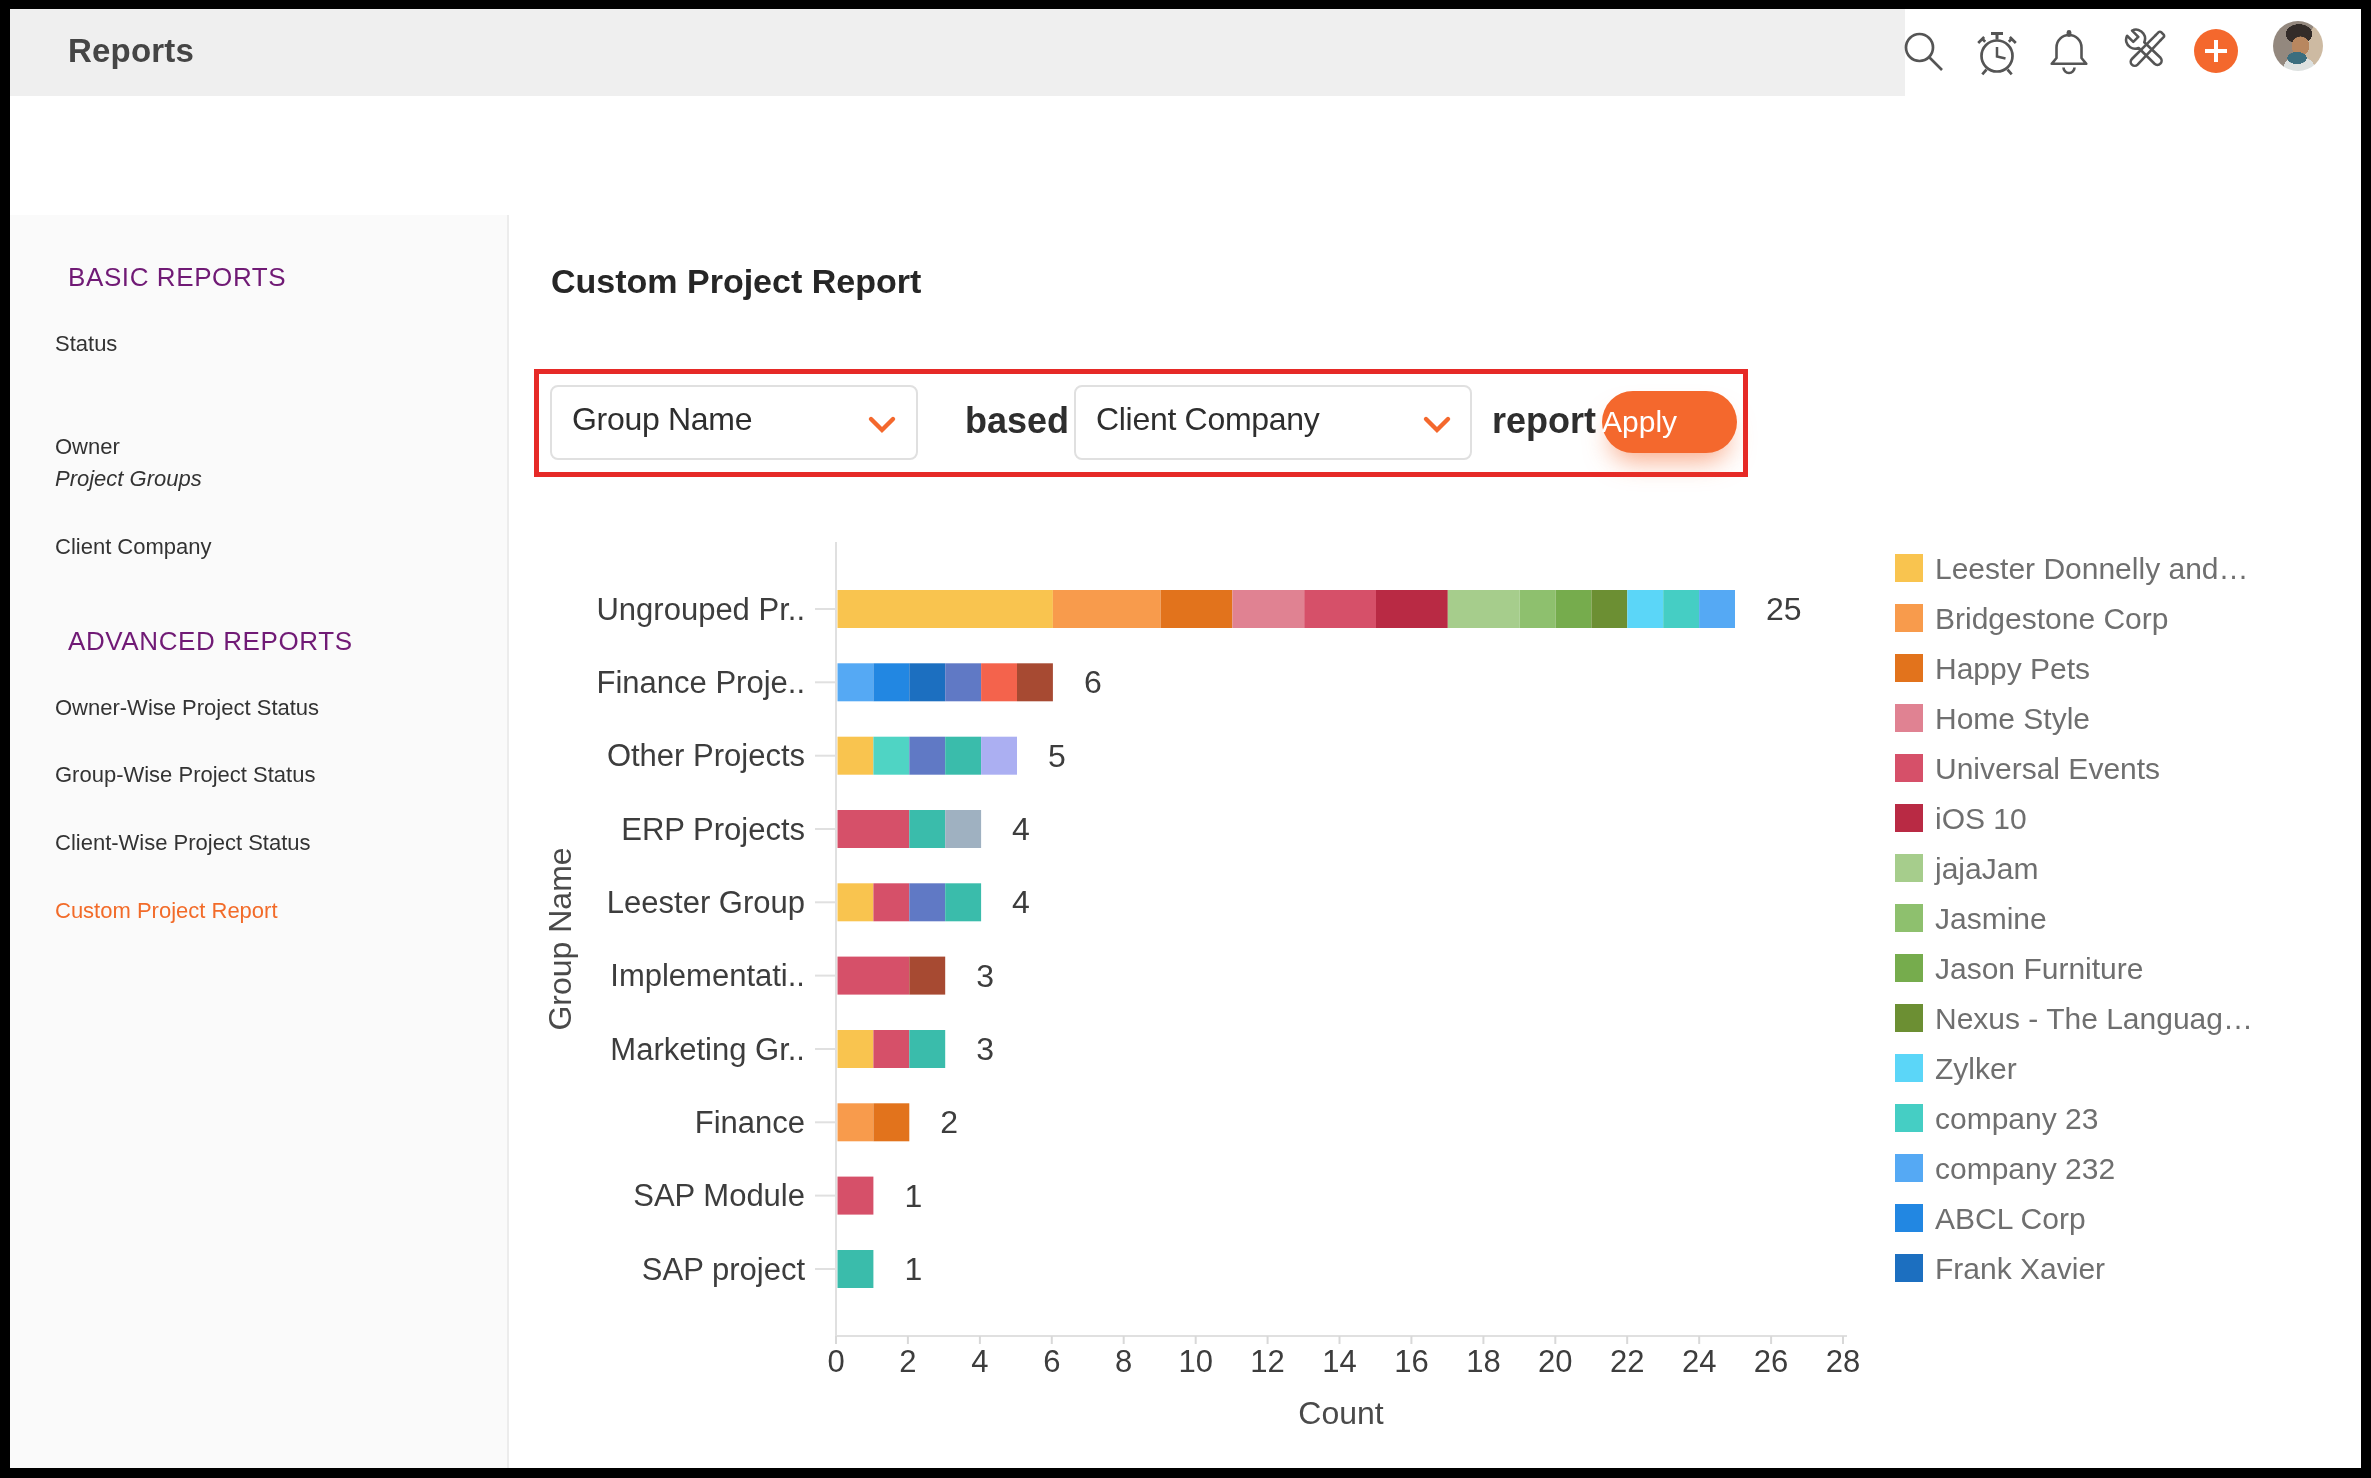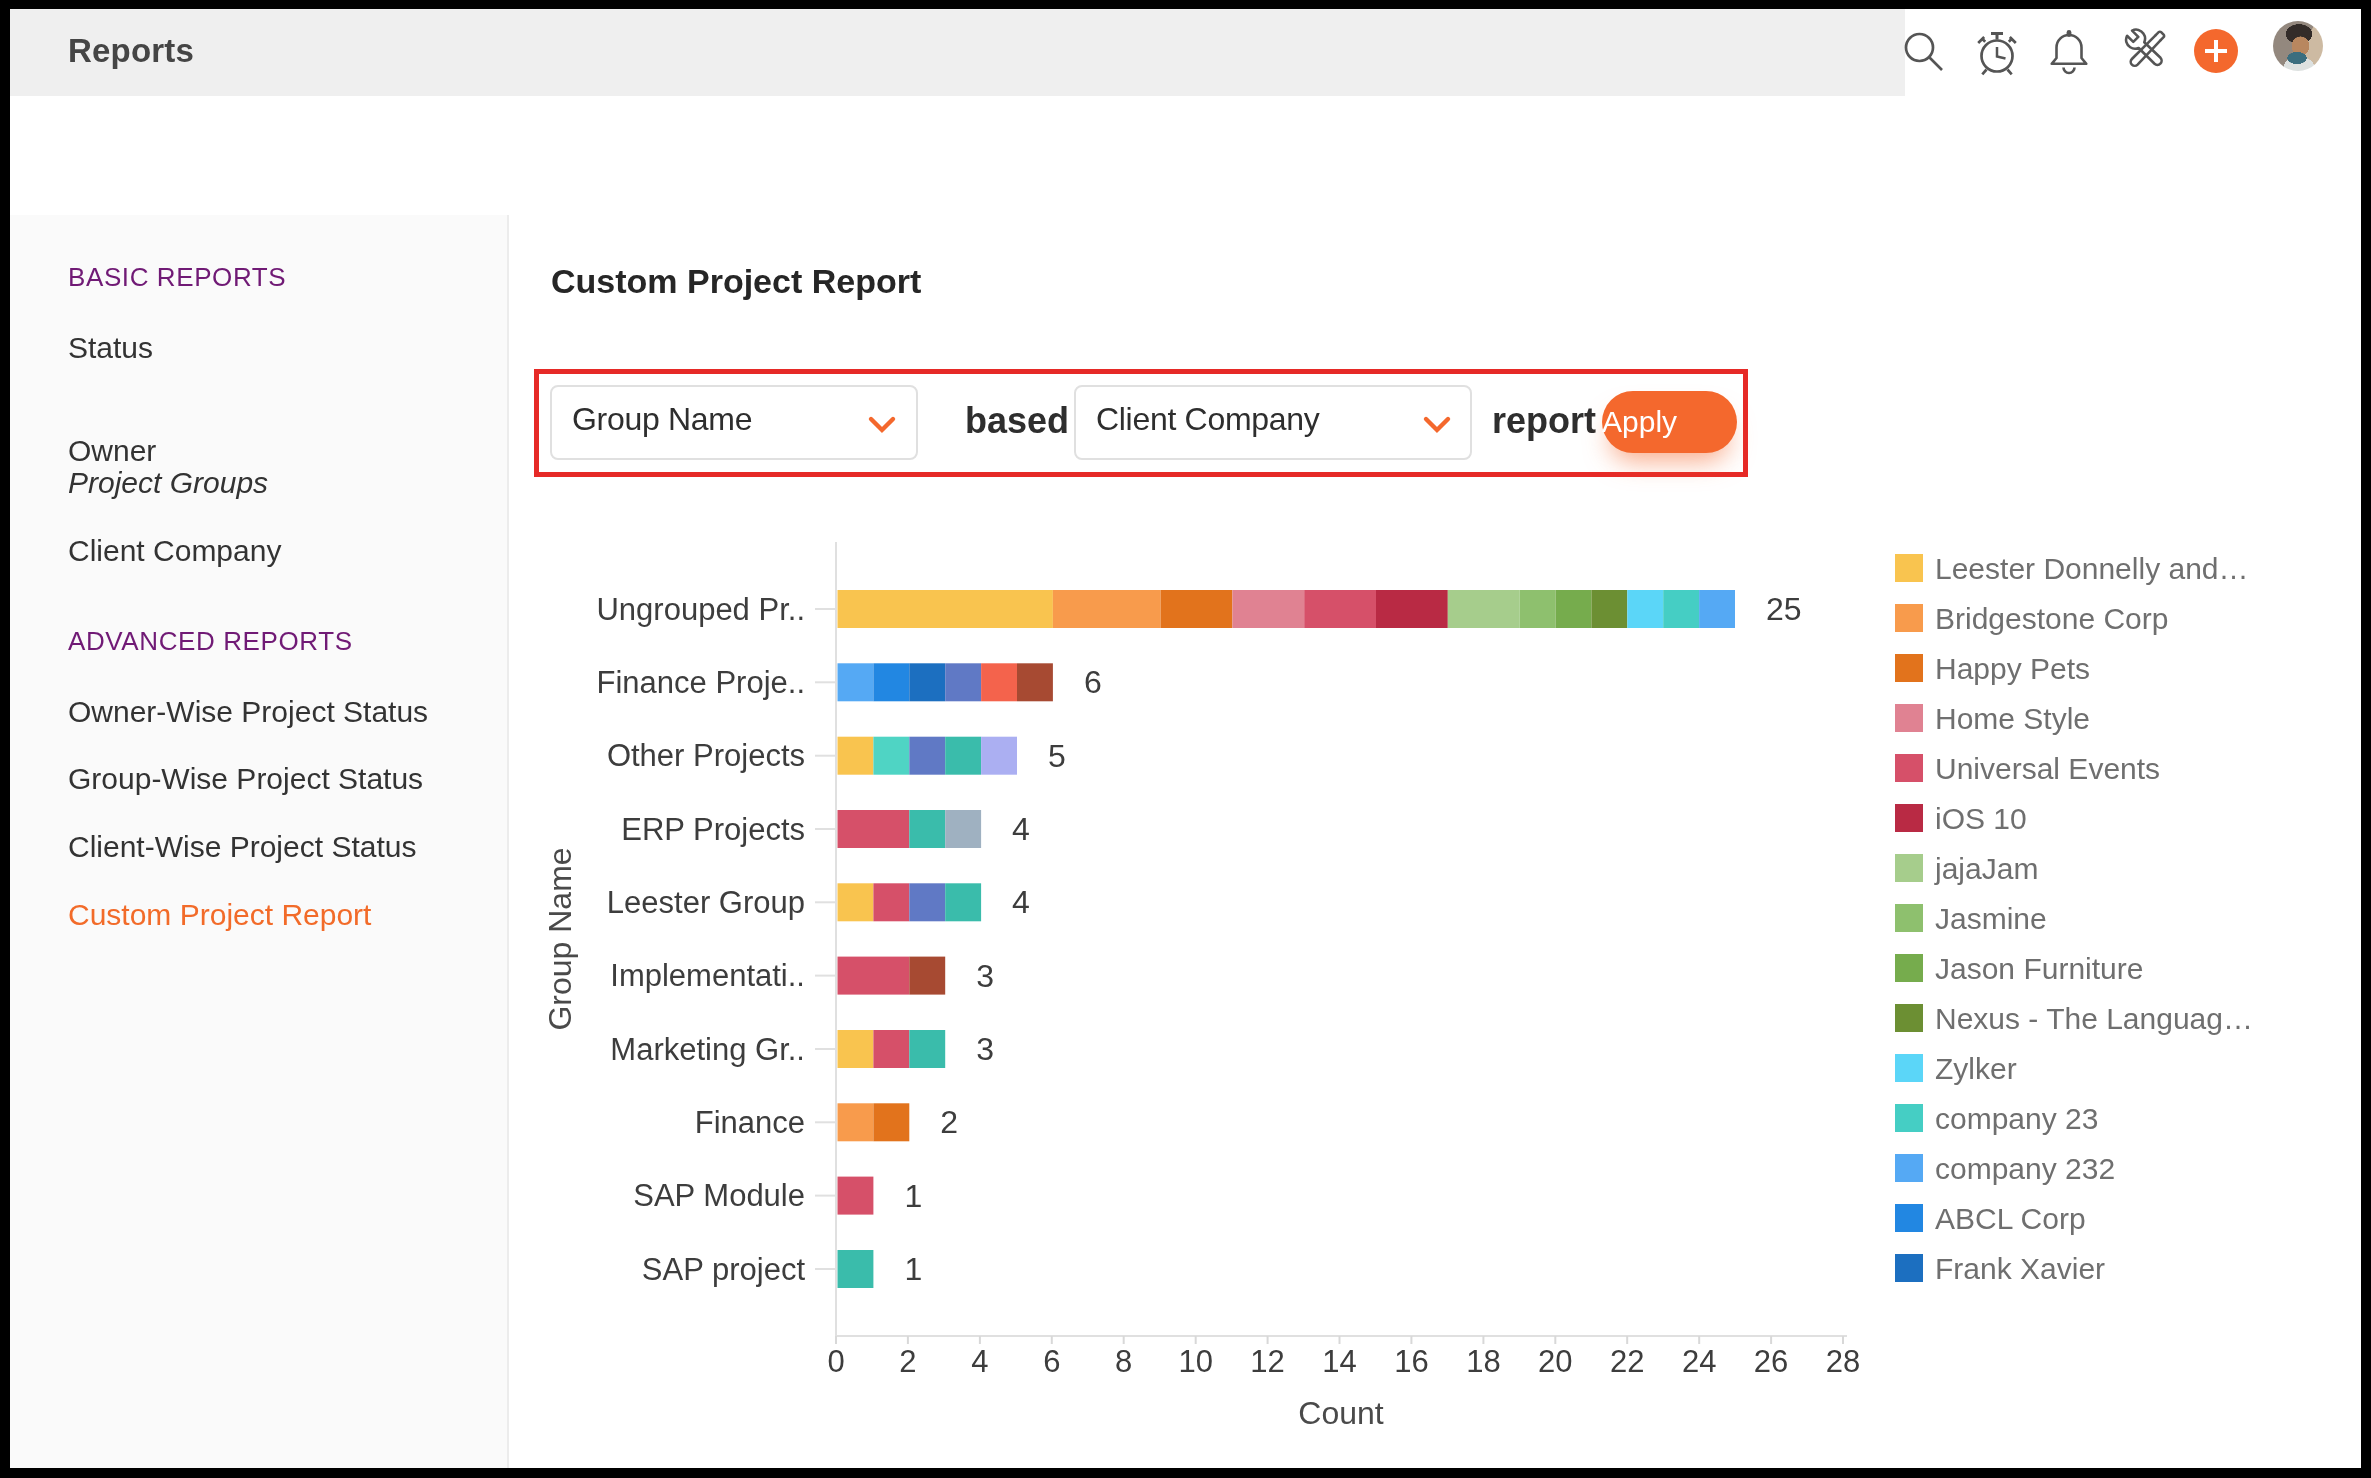--- a/index.html
+++ b/index.html
@@ -11,21 +11,21 @@
 
   .topbar { position:absolute; left:0; top:0; width:1895px; height:87px; background:#efefef; }
   .topbar h1 { position:absolute; left:58px; top:23px; font-size:33px; font-weight:700; color:#454545; letter-spacing:0.2px; }
 
   .crumbs { position:absolute; left:0; top:87px; width:2351px; height:119px; background:#fff; border-bottom:2px solid #e9e9e9; }
   .crumb { position:absolute; top:43px; font-size:31px; color:#f26b29; }
   .tri { position:absolute; width:0; height:0; border-left:8px solid transparent; border-right:8px solid transparent; border-top:10px solid #f26b29; }
 
   .sidebar { position:absolute; left:0; top:206px; width:499px; height:1253px; background:#fafafa; border-right:2px solid #ececec; }
   .sec { position:absolute; left:58px; font-size:26px; color:#701a75; letter-spacing:0.6px; }
-  .item { position:absolute; left:58px; font-size:30px; color:#333333; }
+  .item { position:absolute; left:45px; font-size:22px; color:#333333; }
   .item.active { color:#f26b29; }
 
   .title { position:absolute; left:541px; top:253px; font-size:34px; font-weight:700; color:#262626; }
   .subtitle { position:absolute; left:541px; top:303px; font-size:30px; color:#9b9b9b; }
 
   .redbox { position:absolute; left:524px; top:360px; width:1214px; height:108px; border:5px solid #e62a27; }
   .dd { position:absolute; top:376px; height:75px; background:#fff; border:2px solid #e0e0e0; border-radius:8px; }
   .dd span { position:absolute; left:20px; top:14px; font-size:32px; letter-spacing:-0.3px; color:#2e2e2e; }
   .lbl { position:absolute; top:391px; font-size:36px; font-weight:700; color:#2e2e2e; }
   .apply { position:absolute; left:1592px; top:382px; width:135px; height:62px; border-radius:31px;

